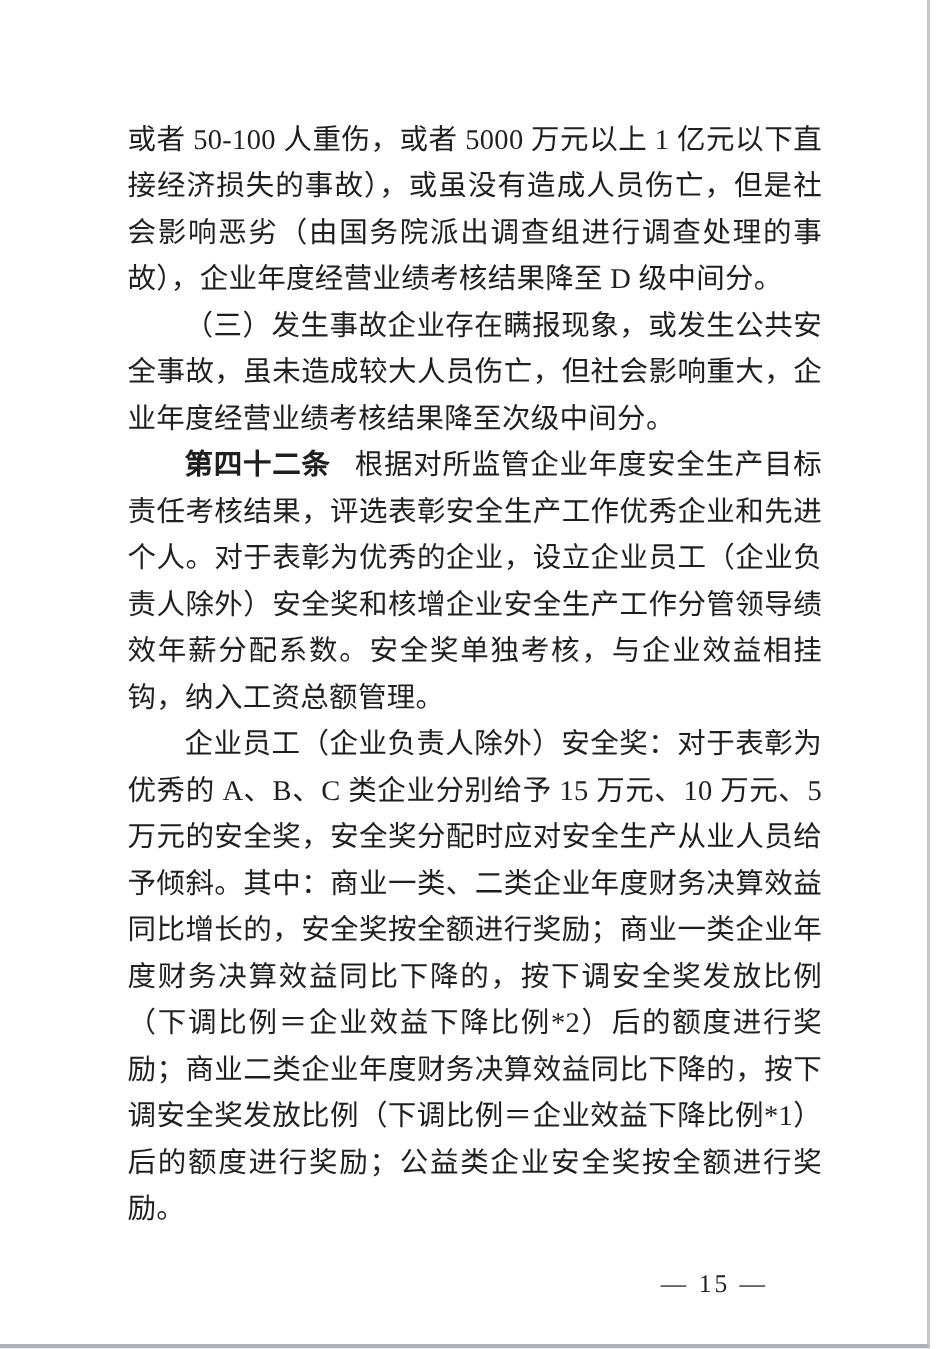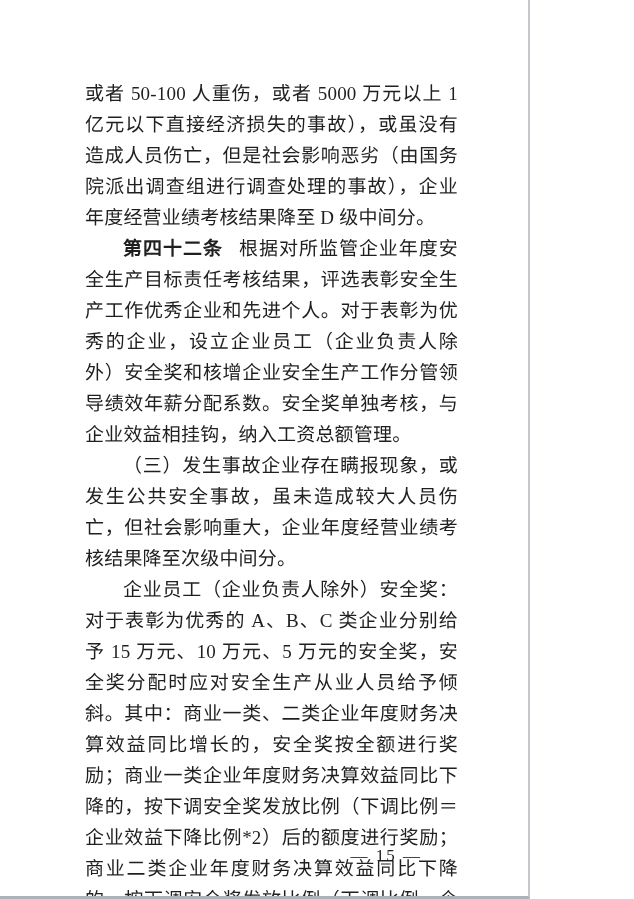--- a/index.html
+++ b/index.html
@@ -2,21 +2,21 @@
 <html lang="zh-CN"><head>
 <meta charset="utf-8">
 <style>
   html, body {
     margin: 0;
     padding: 0;
     background: #ffffff;
   }
   .page {
     position: relative;
-    width: 530px;
+    width: 620px;
     height: 899px;
     box-sizing: border-box;
     background: #ffffff;
     border-right: 2px solid #c3c7cb;
     border-bottom: 3px solid #adb3b8;
     overflow: hidden;
     font-family: "Liberation Serif", "DejaVu Serif", serif;
     color: #1f1f1f;
   }
   .content {
@@ -51,22 +51,22 @@
 </style>
 </head>
 <body>
 
 <div class="page">
   <div class="content">
 
     <p class="para">或者 50-100 人重伤，或者 5000 万元以上 1 亿元以下直接经济损失的事故），或虽没有造成人员伤亡，但是社会影响恶劣（由国务院派出调查组进行调查处理的事故），企业年度经营业绩考核结果降至 D 级中间分。</p>
 
 
+    <p class="para indent">（三）发生事故企业存在瞒报现象，或发生公共安全事故，虽未造成较大人员伤亡，但社会影响重大，企业年度经营业绩考核结果降至次级中间分。</p>
+
     <p class="para indent"><span class="article-num">第四十二条</span><span>根据对所监管企业年度安全生产目标责任考核结果，评选表彰安全生产工作优秀企业和先进个人。对于表彰为优秀的企业，设立企业员工（企业负责人除外）安全奖和核增企业安全生产工作分管领导绩效年薪分配系数。安全奖单独考核，与企业效益相挂钩，纳入工资总额管理。</span></p>
-
-    <p class="para indent">（三）发生事故企业存在瞒报现象，或发生公共安全事故，虽未造成较大人员伤亡，但社会影响重大，企业年度经营业绩考核结果降至次级中间分。</p>
 
     <p class="para indent">企业员工（企业负责人除外）安全奖：对于表彰为优秀的 A、B、C 类企业分别给予 15 万元、10 万元、5 万元的安全奖，安全奖分配时应对安全生产从业人员给予倾斜。其中：商业一类、二类企业年度财务决算效益同比增长的，安全奖按全额进行奖励；商业一类企业年度财务决算效益同比下降的，按下调安全奖发放比例（下调比例＝企业效益下降比例*2）后的额度进行奖励；商业二类企业年度财务决算效益同比下降的，按下调安全奖发放比例（下调比例＝企业效益下降比例*1）后的额度进行奖励；公益类企业安全奖按全额进行奖励。</p>
 
   </div>
 
   <div class="page-number">— 15 —</div>
 </div>
 
 </body></html>

